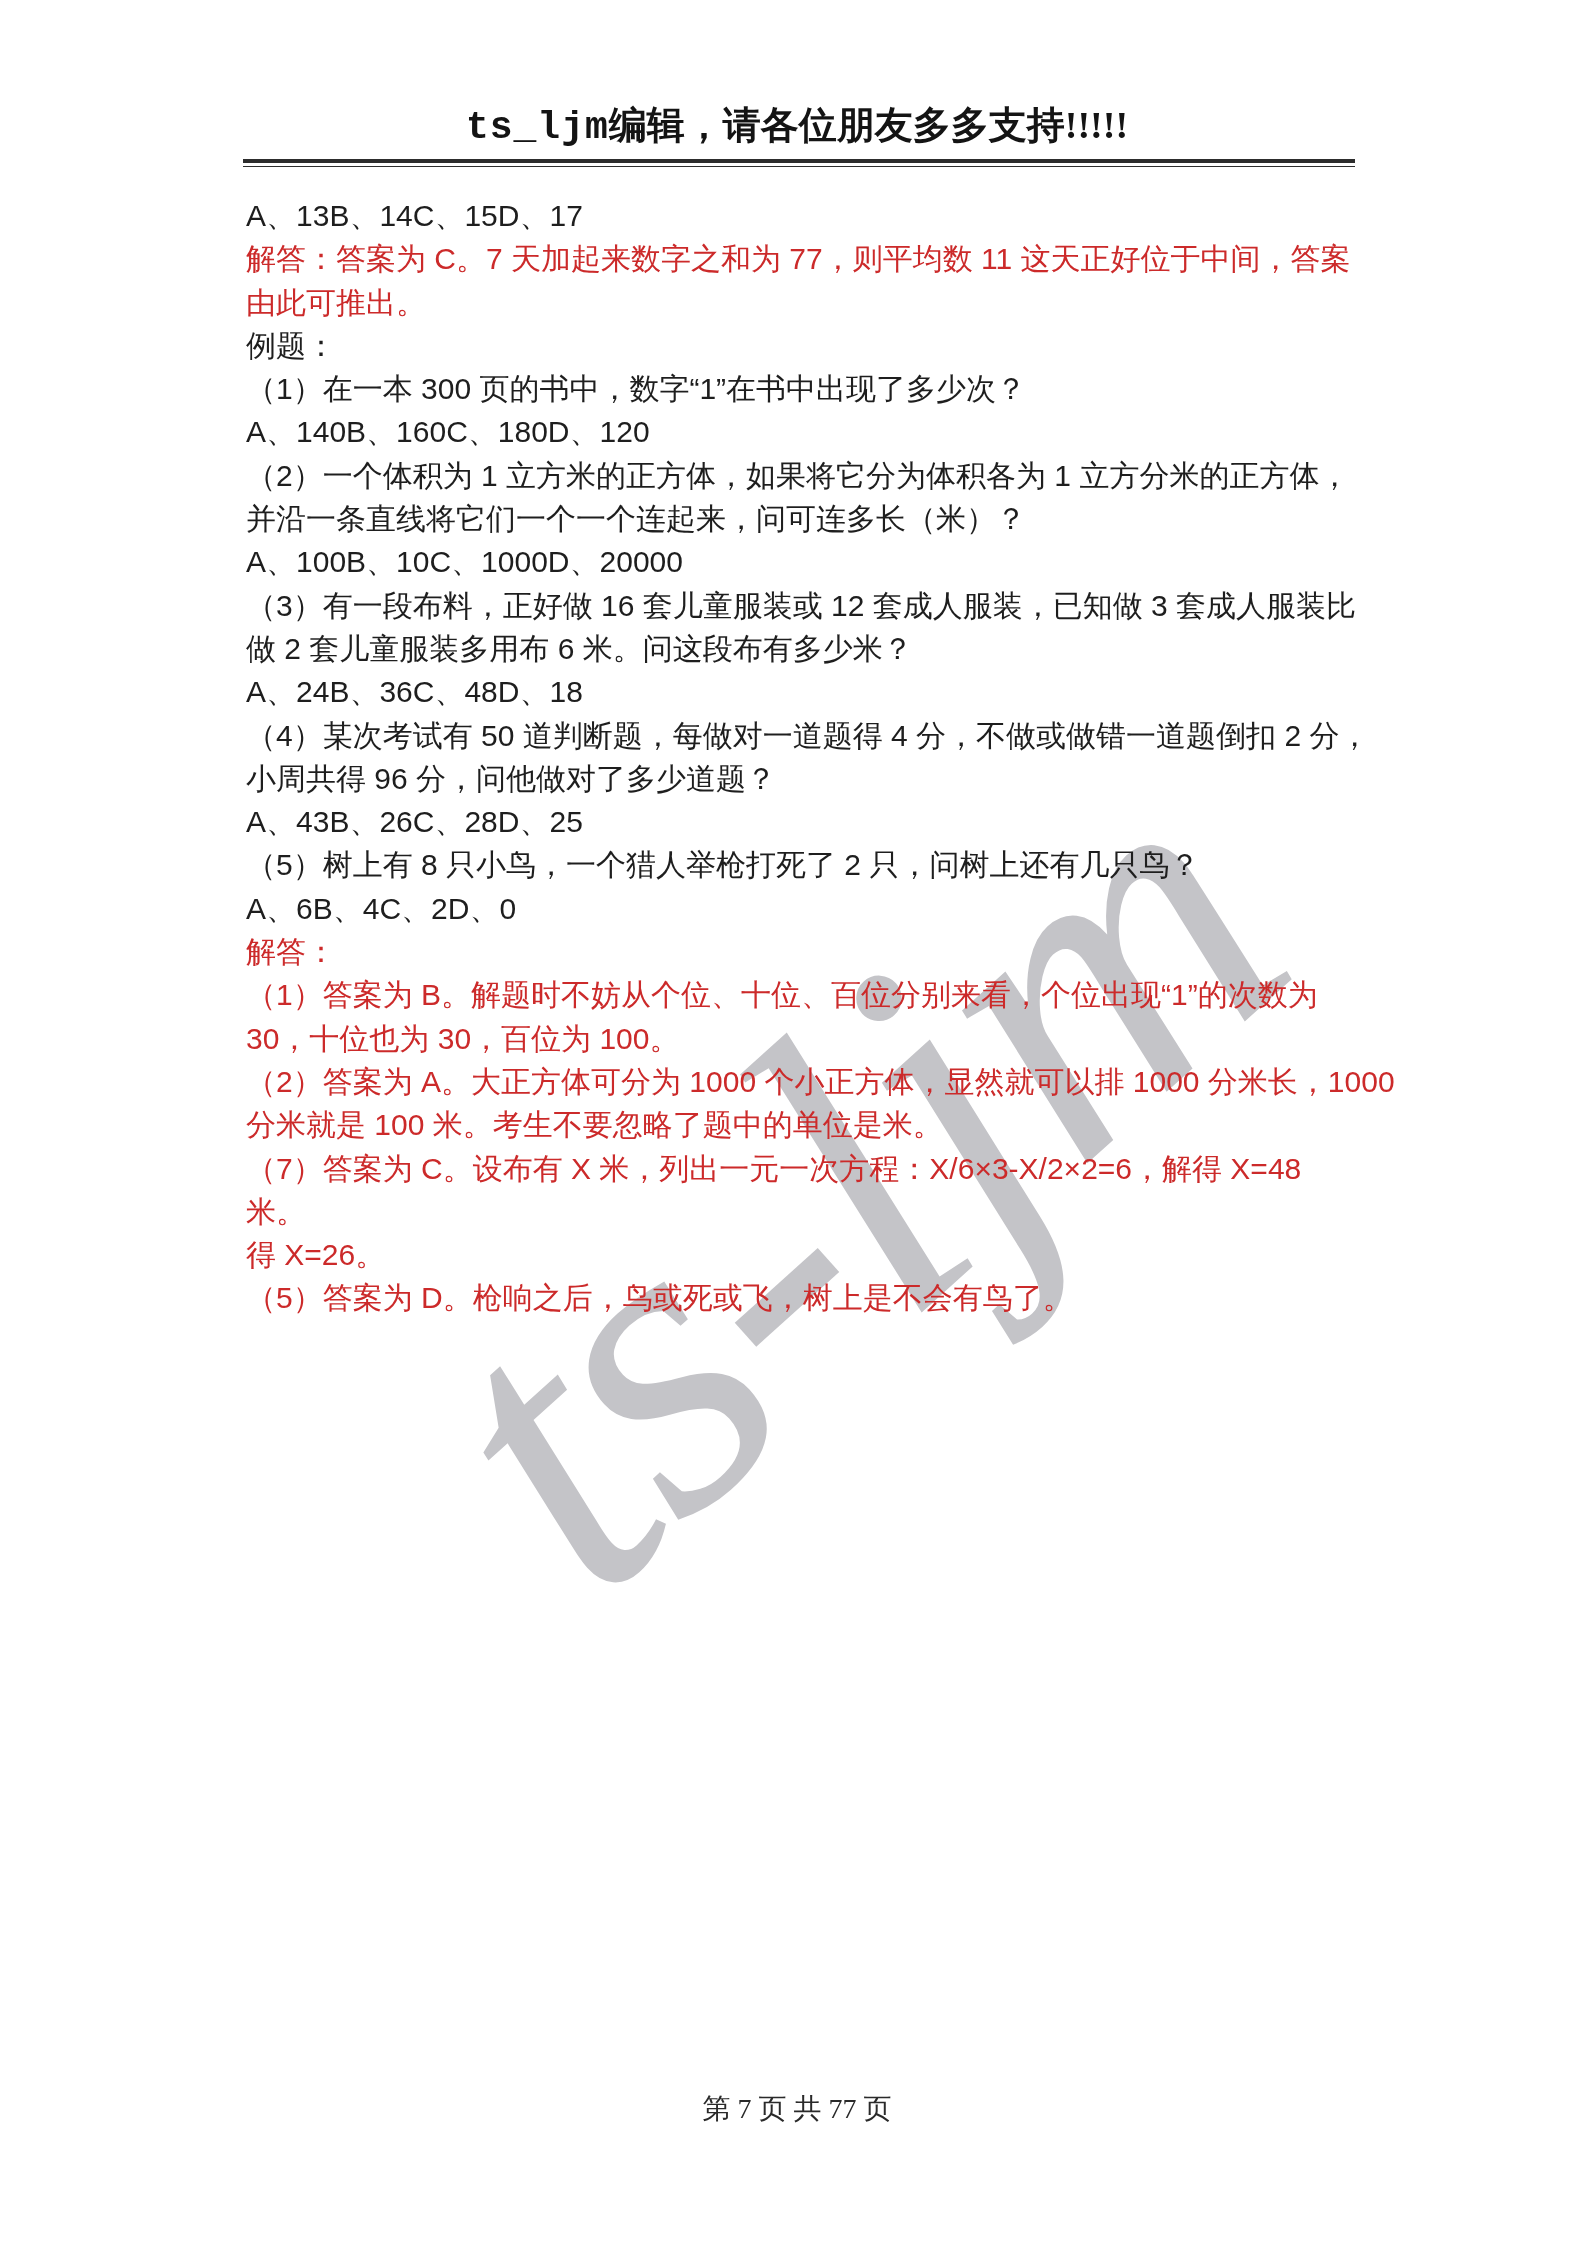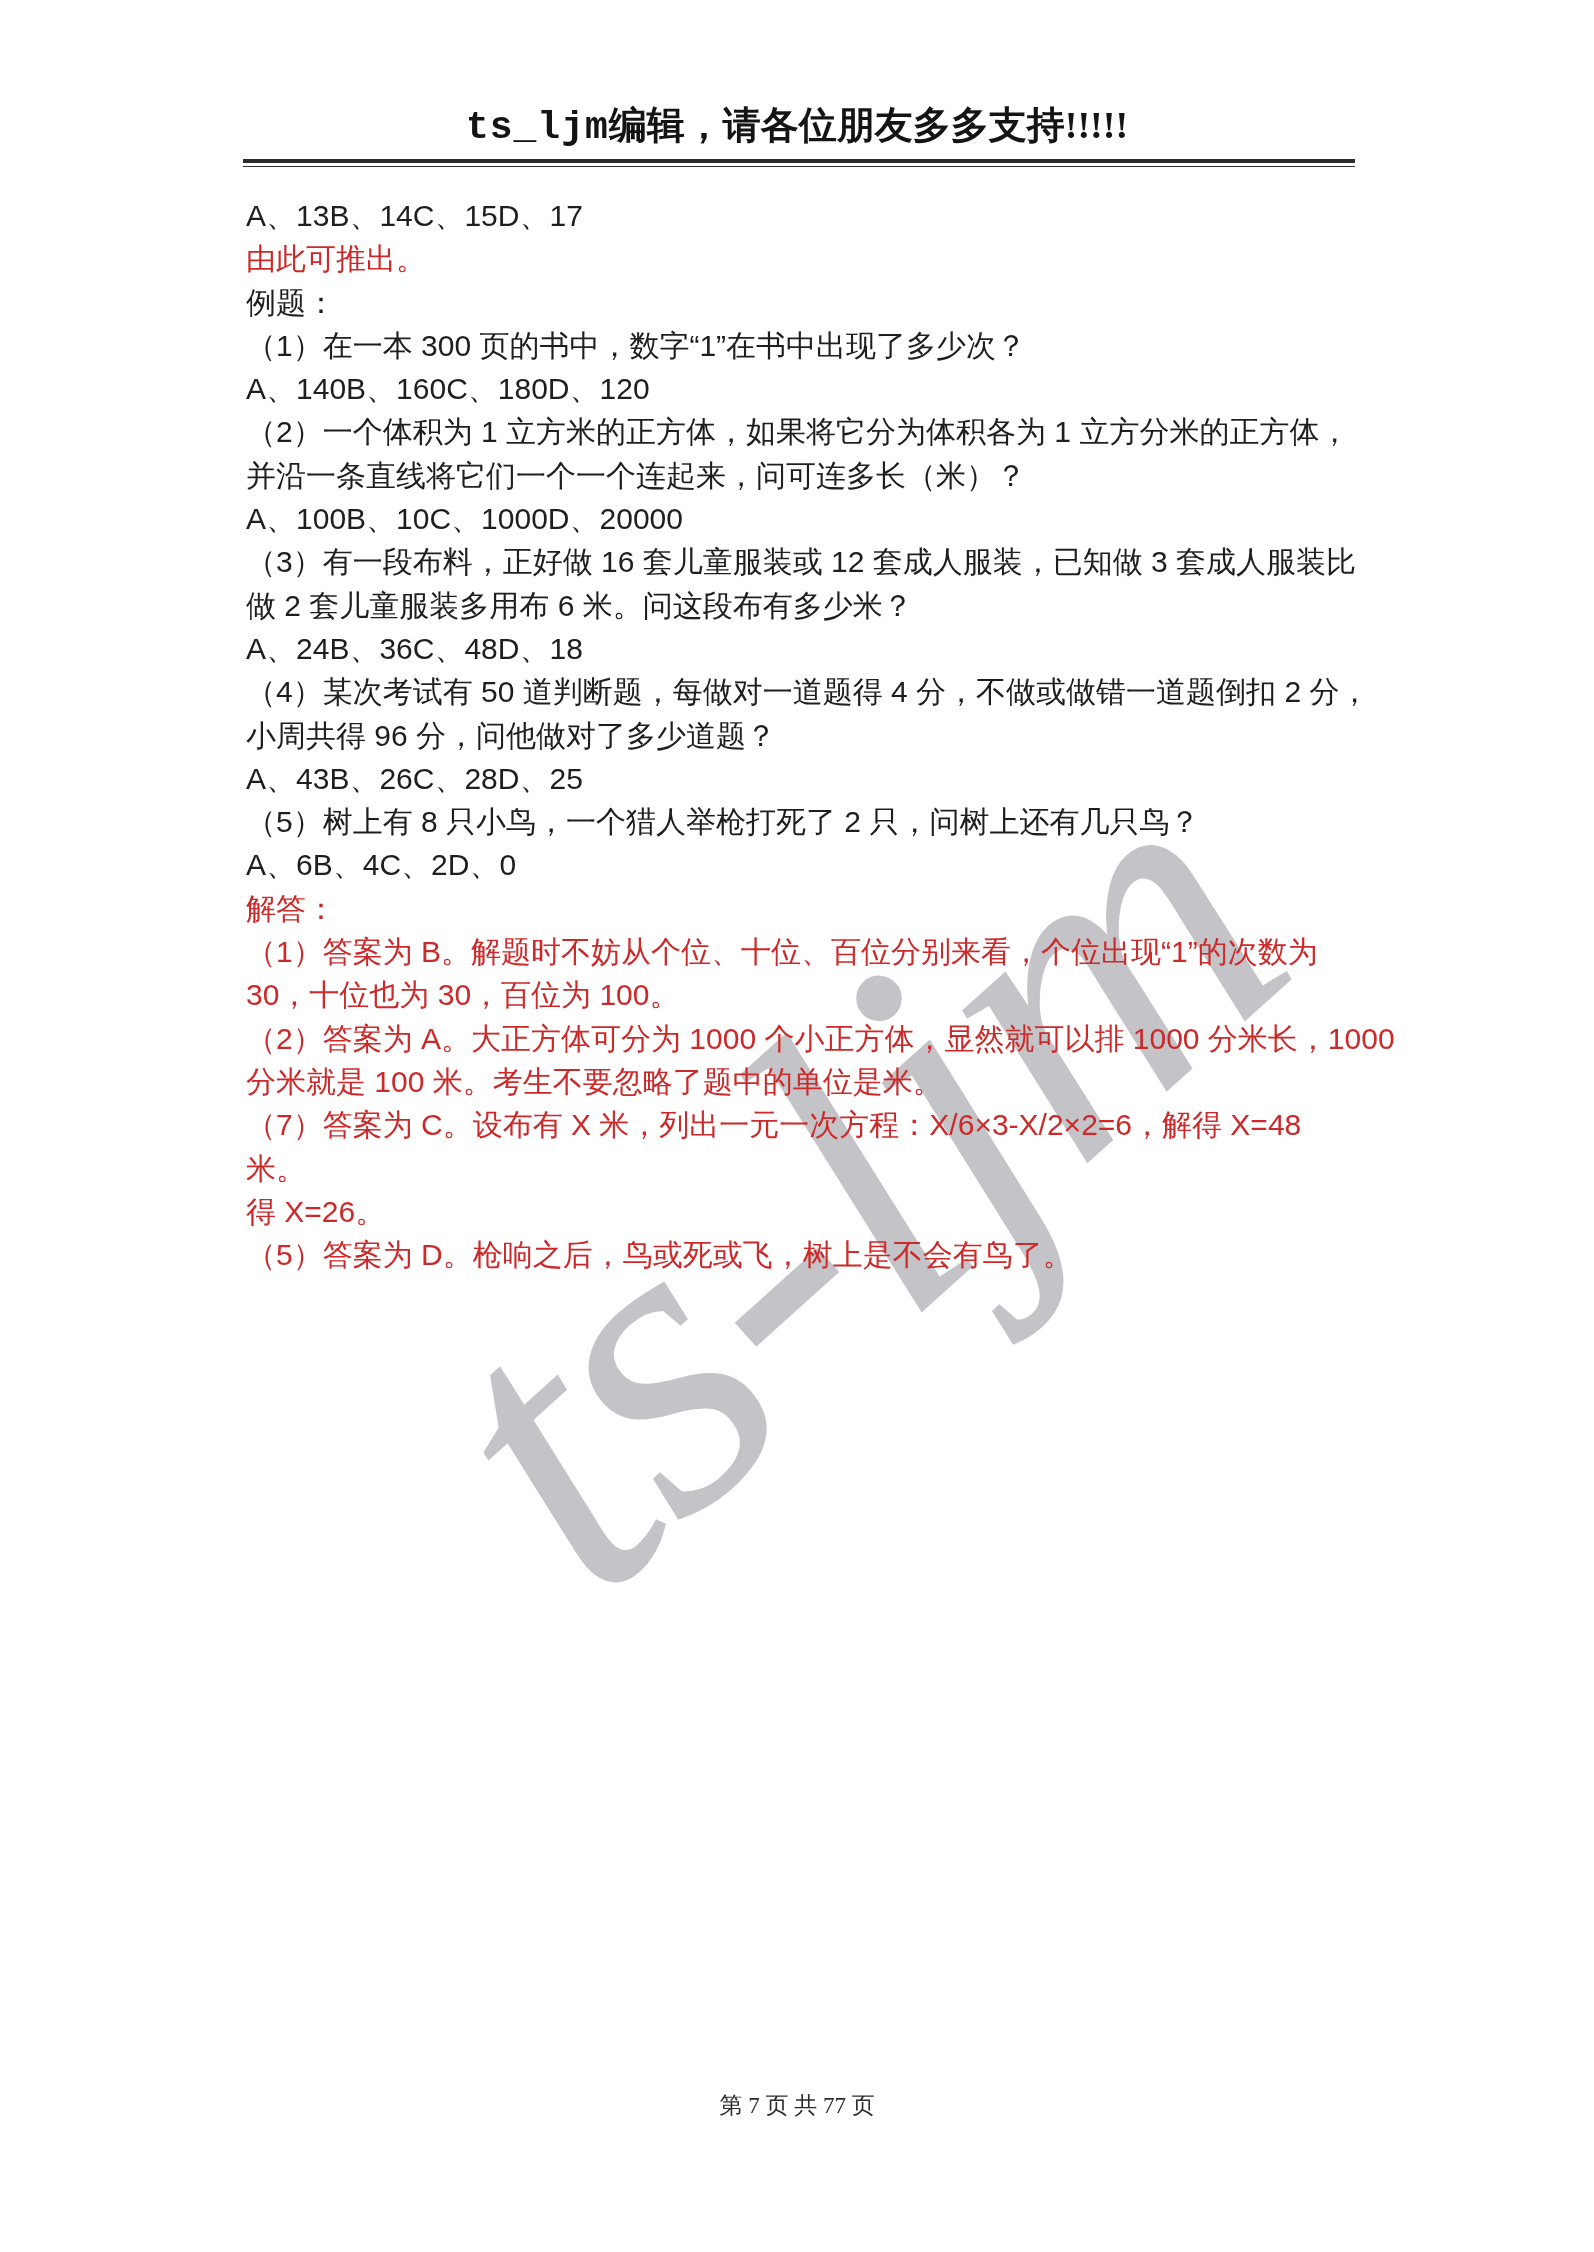--- a/index.html
+++ b/index.html
@@ -68,40 +68,41 @@
     line-height:43.3px;
     white-space:nowrap;
   }
   .content p.question{color:var(--text-color);}
   .content p.answer{color:var(--red-color);}
   .footer{
     position:absolute;
     top:2090px;left:0;width:100%;
     text-align:center;
     font-family:"Liberation Serif","DejaVu Serif",serif;
-    font-size:23px;
+    font-size:28px;
     color:#2a2a2a;
     z-index:2;
   }
 </style>
 </head>
 <body>
 
 <div class="page">
 
   <div class="watermark">ts-ljm</div>
 
   <div class="header">
     <span class="mono">ts_ljm</span><span class="cjk">编辑，请各位朋友多多支持!!!!!</span>
   </div>
 
   <div class="rule"></div>
 
   <div class="content">
       <p class="question">A、13B、14C、15D、17</p>
+      <p class="answer">解答：答案为 C。7 天加起来数字之和为 77，则平均数 11 这天正好位于中间，答案</p>
       <p class="answer">由此可推出。</p>
       <p class="question">例题：</p>
       <p class="question">（1）在一本 300 页的书中，数字“1”在书中出现了多少次？</p>
       <p class="question">A、140B、160C、180D、120</p>
       <p class="question">（2）一个体积为 1 立方米的正方体，如果将它分为体积各为 1 立方分米的正方体，</p>
       <p class="question">并沿一条直线将它们一个一个连起来，问可连多长（米）？</p>
       <p class="question">A、100B、10C、1000D、20000</p>
       <p class="question">（3）有一段布料，正好做 16 套儿童服装或 12 套成人服装，已知做 3 套成人服装比</p>
       <p class="question">做 2 套儿童服装多用布 6 米。问这段布有多少米？</p>
       <p class="question">A、24B、36C、48D、18</p>

